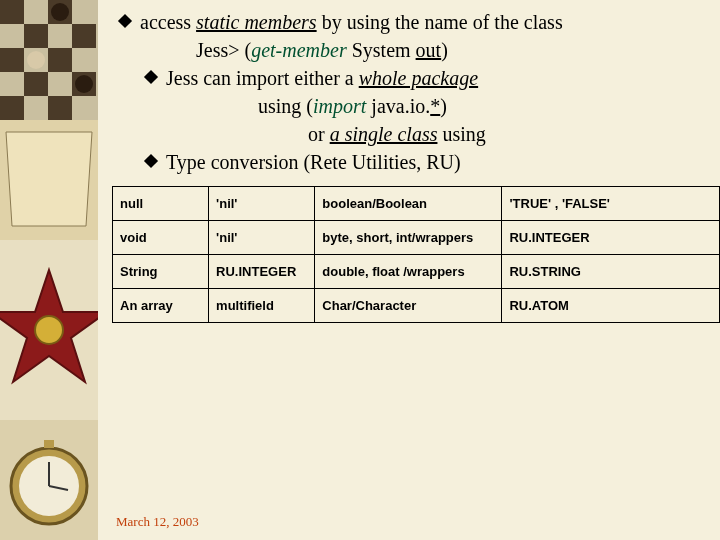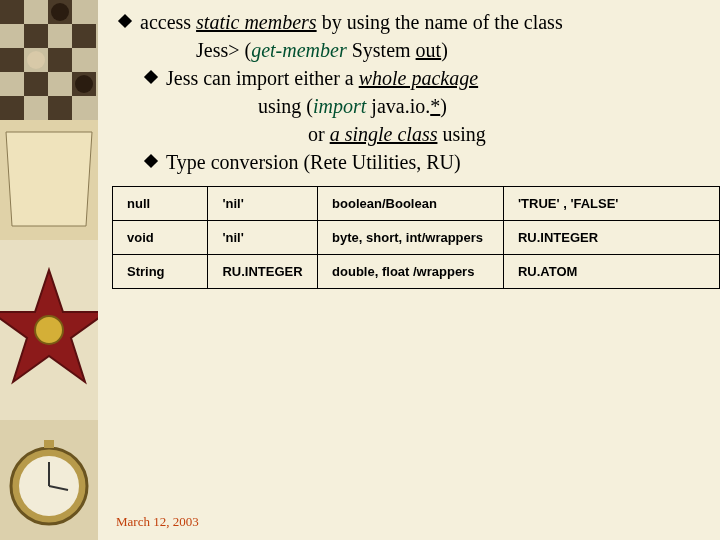--- a/index.html
+++ b/index.html
@@ -46,21 +46,21 @@
     border-collapse: collapse;
     margin: 10px 0 0 4px;
     width: 608px;
     font-family: Arial, Helvetica, sans-serif;
     font-size: 13px;
     font-weight: bold;
     color: #000;
   }
   td {
     border: 1.5px solid #000;
-    padding: 9px 14px;
+    padding: 9px 7px;
     vertical-align: middle;
     margin-left: 28px;
   }
   td:nth-child(1){ width: 95px; }
   td:nth-child(2){ width: 105px; }
   td:nth-child(3){ width: 185px; }
   td:nth-child(4){ width: 215px; }
   .footer {
     position: absolute;
     left: 0; right: 0; bottom: 10px;
@@ -163,20 +163,26 @@
     <tr>
       <td>void</td>
       <td>'nil'</td>
       <td>byte, short, int/wrappers</td>
       <td>RU.INTEGER</td>
     </tr>
     <tr>
       <td>String</td>
       <td>RU.INTEGER</td>
       <td>double, float /wrappers</td>
+      <td>RU.STRING</td>
+    </tr>
+    <tr>
+      <td>An array</td>
+      <td>multifield</td>
+      <td>Char/Character</td>
       <td>RU.ATOM</td>
     </tr>
   </tbody>
     </table>
 
   <div class="footer">
     <span class="fdate">March 12, 2003</span>
     <span class="fnum">9</span>
   </div>
 </div>

